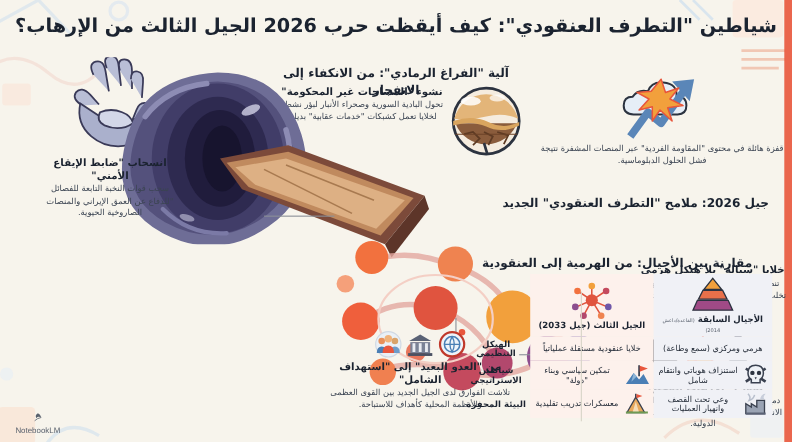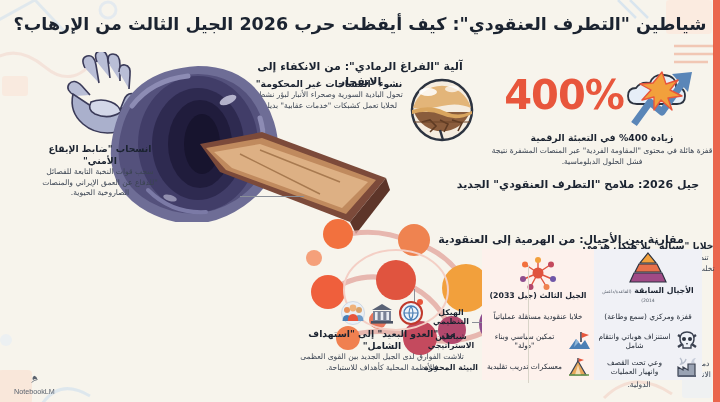--- a/index.html
+++ b/index.html
@@ -185,23 +185,21 @@
   <div class="connector" style="left:240px; top:196px; width:64px;"></div>
 
   <div id="stat-wrap">
     <div id="stat-row">
       <svg id="stat-icon" viewBox="0 0 74 66">
         <path d="M10 26 q-8 0 -8 8 q0 8 9 8 l40 0 q8 0 8 -8 q0 -9 -9 -8 q1 -12 -12 -13 q-11 -1 -14 8 q-9 -2 -14 5Z" fill="#e6eef7" stroke="#2c3340" stroke-width="1.8"></path>
         <path d="M8 62 L24 40 L36 50 L60 16" fill="none" stroke="#5a86b8" stroke-width="7" stroke-linejoin="round"></path>
         <path d="M46 12 L66 10 L62 30Z" fill="#5a86b8"></path>
         <path d="M36 10 L40 22 L52 18 L44 28 L56 34 L42 36 L46 48 L35 38 L28 48 L28 35 L16 38 L25 28 L14 22 L27 21Z" fill="#f2a03c" stroke="#e8563c" stroke-width="1.4" stroke-linejoin="round"></path>
       </svg>
-      <div id="stat-num">400%</div>
     </div>
-    <div class="blk-head" id="stat-cap">زيادة 400% في التعبئة الرقمية</div>
     <div class="blk-body" id="stat-sub">قفزة هائلة في محتوى "المقاومة الفردية" عبر المنصات المشفرة نتيجة فشل الحلول الدبلوماسية.</div>
   </div>
 
   <div class="sec-head" id="gen-head">جيل 2026: ملامح "التطرف العنقودي" الجديد</div>
 
   <svg id="molecule" viewBox="0 0 300 180">
     <g stroke="#e4a8a0" stroke-width="5" fill="none" opacity=".8">
       <path d="M40 40 Q76 30 112 46"></path>
       <path d="M112 46 Q150 56 168 92"></path>
       <path d="M30 96 Q58 74 96 84"></path>
@@ -330,21 +328,21 @@
             </svg>
             <span>الجيل الثالث (جيل 2033)</span>
           </th>
           <th class="col-label"></th>
         </tr>
       </thead>
       <tbody>
         <tr>
           <td class="col-old">
             <div class="cell">
-                <span class="cell-txt">قفزة ومركزي (سمع وطاعة)</span>
+                <span class="cell-txt">هرمي ومركزي (سمع وطاعة)</span>
               </div>
           </td>
           <td class="col-new">
             <div class="cell">
                 <span class="cell-txt">خلايا عنقودية مستقلة عملياتياً</span>
               </div>
           </td>
           <td class="col-label">الهيكل التنظيمي</td>
         </tr>
         <tr>

